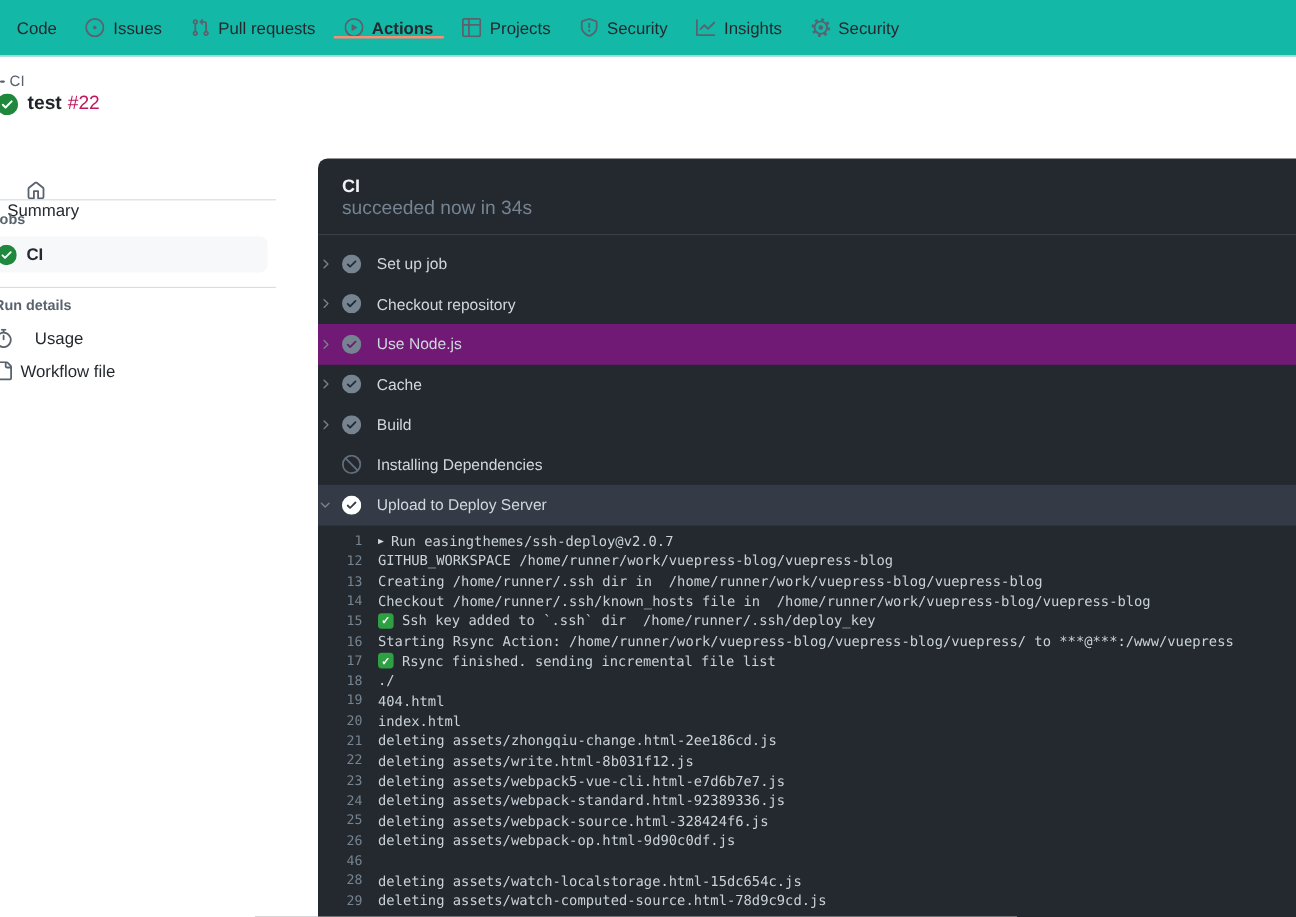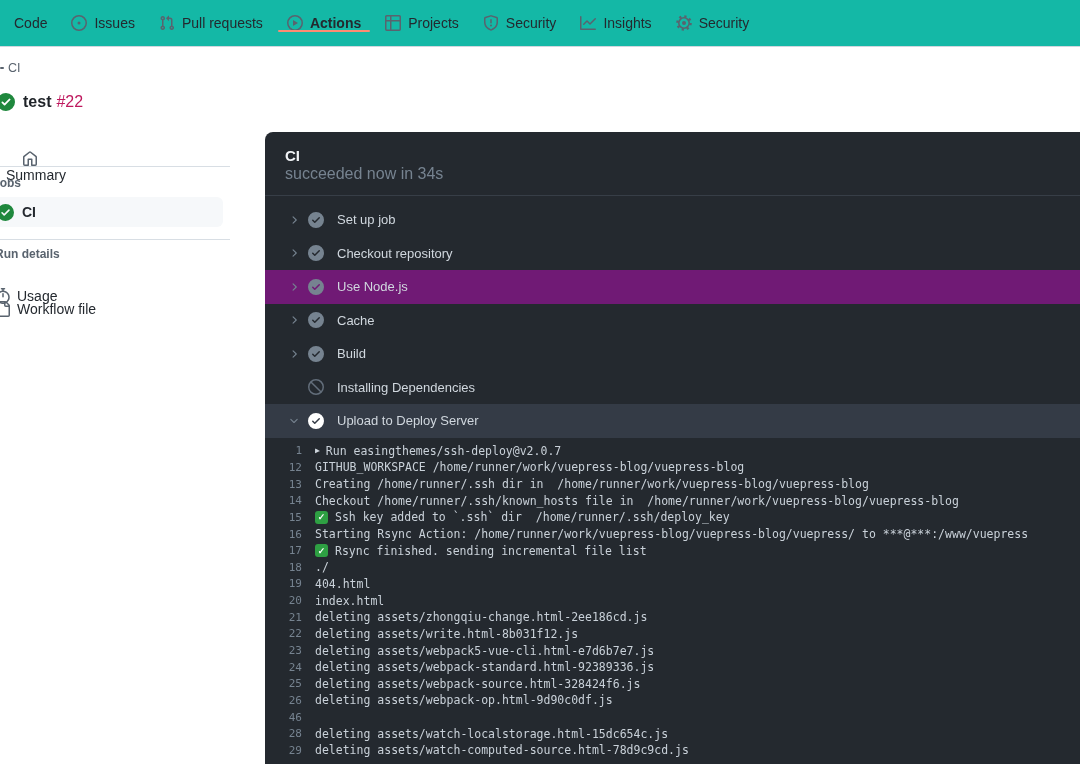--- a/index.html
+++ b/index.html
@@ -26,21 +26,21 @@
   .tab.active::after {
     content:""; position:absolute; left:0; right:0; bottom:-1px; height:2px;
     border-radius:3px; background:var(--accent,#fd8c73);
   }
 
   
   .sidebar { position:absolute; top:47px; left:0; width:233px; height:717px; }
   .crumb { position:absolute; top:14px; left:0; display:flex; align-items:center; height:14px; }
   .crumb-dash { width:4px; height:2px; background:#59636e; border-radius:1px; margin-right:4px; }
   .crumb a { font-size:12.5px; color:#59636e; text-decoration:none; }
-  .run-header { position:absolute; top:43px; left:0; display:flex; align-items:center; height:24px; }
+  .run-header { position:absolute; top:28px; left:0; display:flex; align-items:center; height:24px; }
   .run-header .badge { width:18px; height:18px; color:#1f883d; margin-left:-3px; flex:none; }
   .run-title { font-size:16px; font-weight:700; color:#1f2328; margin-left:8px; }
   .run-number { font-size:16px; color:#be185d; margin-left:5px; font-weight:400; }
 
   .side-item { position:absolute; display:flex; align-items:center; height:24px; cursor:pointer; }
   .side-item .ic { width:16px; height:16px; color:#59636e; margin-left:-5px; flex:none; }
   .side-item .lbl { font-size:14px; color:#24292f; margin-left:6px; }
   .divider { position:absolute; left:0; width:230px; height:1px; background:#d8dee4; }
   .section-label { position:absolute; font-size:12px; font-weight:600; color:#59636e; }
   .job-item {
@@ -52,21 +52,21 @@
 
   
   .panel {
     position:absolute; left:265px; top:132px; width:815px; height:632px;
     background:#24292f; border-radius:8px 0 0 0; color:#d0d7de; overflow:hidden;
   }
   .panel-header { padding:15px 16px 12px 20px; border-bottom:1px solid #373e47; }
   .panel-title { font-size:15px; font-weight:700; color:#f0f3f6; }
   .panel-sub { font-size:16px; color:#768390; margin-top:1px; }
   .steps { padding-top:7px; }
-  .step-row { height:33.5px; display:flex; align-items:center; padding-left:23px; cursor:pointer; }
+  .step-row { height:33.5px; display:flex; align-items:center; cursor:pointer; }
   .step-row.hl { background:#701a75; }
   .step-row.open { background:#343b46; }
   .chev { width:12px; height:12px; color:#768390; flex:none; margin-right:8px; }
   .chev-spacer { width:20px; flex:none; }
   .step-status { width:16px; height:16px; color:#768390; flex:none; }
   .step-row.open .step-status { color:#ffffff; }
   .step-status.skipped { color:#636e7b; }
   .step-label { font-size:13px; color:#d0d7de; margin-left:13px; }
 
   .log { margin-top:5px; font-family:"DejaVu Sans Mono", monospace; font-size:11.5px; }
@@ -183,21 +183,21 @@
         <svg viewBox="0 0 16 16">
           <path d="M8 16A8 8 0 1 1 8 0a8 8 0 0 1 0 16Zm3.78-9.72a.751.751 0 0 0-1.06-1.06L6.75 9.19 5.28 7.72a.751.751 0 0 0-1.06 1.06l2 2a.75.75 0 0 0 1.06 0Z"></path>
         </svg>
       </span>
     <span class="lbl">CI</span>
   </div>
 
   <div class="divider" style="top:192px;"></div>
   <div class="section-label" style="top:200px; left:-5px;">Run details</div>
   <div id="details-list">
-      <div class="side-item" style="top: 237px;">
+      <div class="side-item" style="top: 223px; gap: 12px;">
         <span class="ic ">
           <svg viewBox="0 0 16 16">
             <path d="M6.5 0h3a.75.75 0 0 1 0 1.5h-.75v1.06a6.75 6.75 0 1 1-1.5 0V1.5H6.5A.75.75 0 0 1 6.5 0ZM8 14.5A5.25 5.25 0 1 0 8 4a5.25 5.25 0 0 0 0 10.5Zm.75-8.75v3a.75.75 0 0 1-1.5 0v-3a.75.75 0 0 1 1.5 0Z"></path>
           </svg>
         </span>
         <span class="lbl">Usage</span>
       </div>
       <div class="side-item" style="top: 250px;">
         <span class="ic ">
           <svg viewBox="0 0 16 16">

